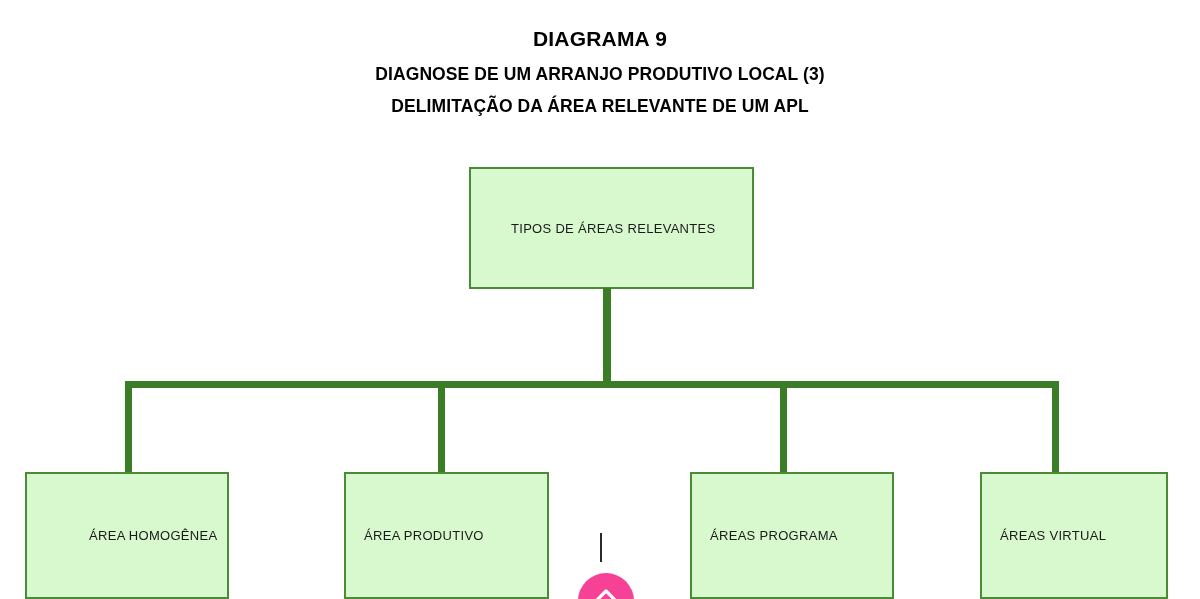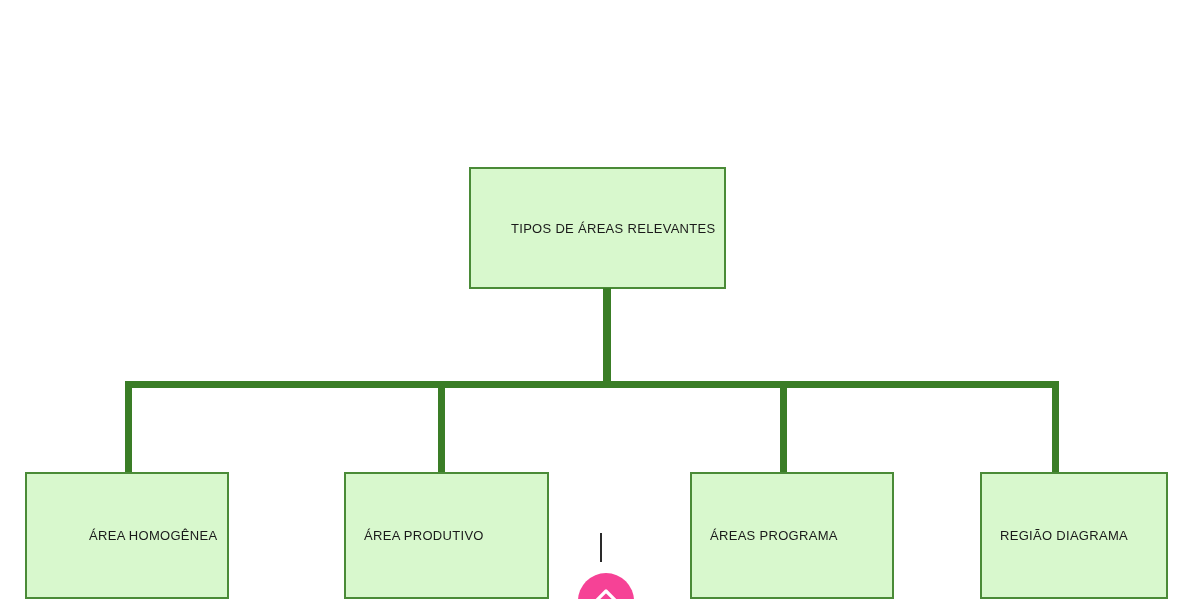--- a/index.html
+++ b/index.html
@@ -64,21 +64,21 @@
   .node-label {
     font-size: 13px;
     color: #1a1a1a;
     letter-spacing: 0.3px;
     white-space: nowrap;
     padding-left: 18px;
   }
   .node-root {
     left: 469px;
     top: 167px;
-    width: 257px;
+    width: 285px;
     height: 122px;
   }
   .node-root .node-label {
     padding-left: 40px;
   }
   .node-leaf-0 { left: 25px;   top: 472px; width: 204px; height: 127px; padding-left: 44px; }
   .node-leaf-1 { left: 344px;  top: 472px; width: 205px; height: 127px; }
   .node-leaf-2 { left: 690px;  top: 472px; width: 204px; height: 127px; }
   .node-leaf-3 { left: 980px;  top: 472px; width: 188px; height: 127px; }
 
@@ -139,20 +139,25 @@
     padding-top: 13px;
     box-sizing: border-box;
   }
   .scrolltop-btn svg { display: block; }
 </style>
 </head>
 <body>
 
 <div id="canvas">
 
+  <div class="titles">
+    <div class="title-main">DIAGRAMA 9</div>
+    <div class="title-sub1">DIAGNOSE DE UM ARRANJO PRODUTIVO LOCAL (3)</div>
+    <div class="title-sub2">DELIMITAÇÃO DA ÁREA RELEVANTE DE UM APL</div>
+  </div>
 
   <div class="node node-root">
     <span class="node-label">TIPOS DE ÁREAS RELEVANTES</span>
   </div>
 
   <div class="conn conn-trunk"></div>
   <div class="conn conn-bus"></div>
   <div class="conn conn-drop conn-drop-0"></div>
   <div class="conn conn-drop conn-drop-1"></div>
   <div class="conn conn-drop conn-drop-2"></div>
@@ -161,21 +166,21 @@
   <div class="node node-leaf-0">
     <span class="node-label">ÁREA HOMOGÊNEA</span>
   </div>
   <div class="node node-leaf-1">
     <span class="node-label">ÁREA PRODUTIVO</span>
   </div>
   <div class="node node-leaf-2">
     <span class="node-label">ÁREAS PROGRAMA</span>
   </div>
   <div class="node node-leaf-3">
-    <span class="node-label">REGIÃO DIAGRAMA</span>
+    <span class="node-label">ÁREAS VIRTUAL</span>
   </div>
 
   <div class="scrolltop-wrap">
     <div class="scrolltop-stem"></div>
     <div class="scrolltop-btn">
       <span>
         <svg width="26" height="18" viewBox="0 0 26 18" aria-hidden="true">
           <path d="M3 15 L13 5 L23 15" fill="none" stroke="#ffffff" stroke-width="3.2" stroke-linecap="round" stroke-linejoin="round"></path>
         </svg>
       </span>

